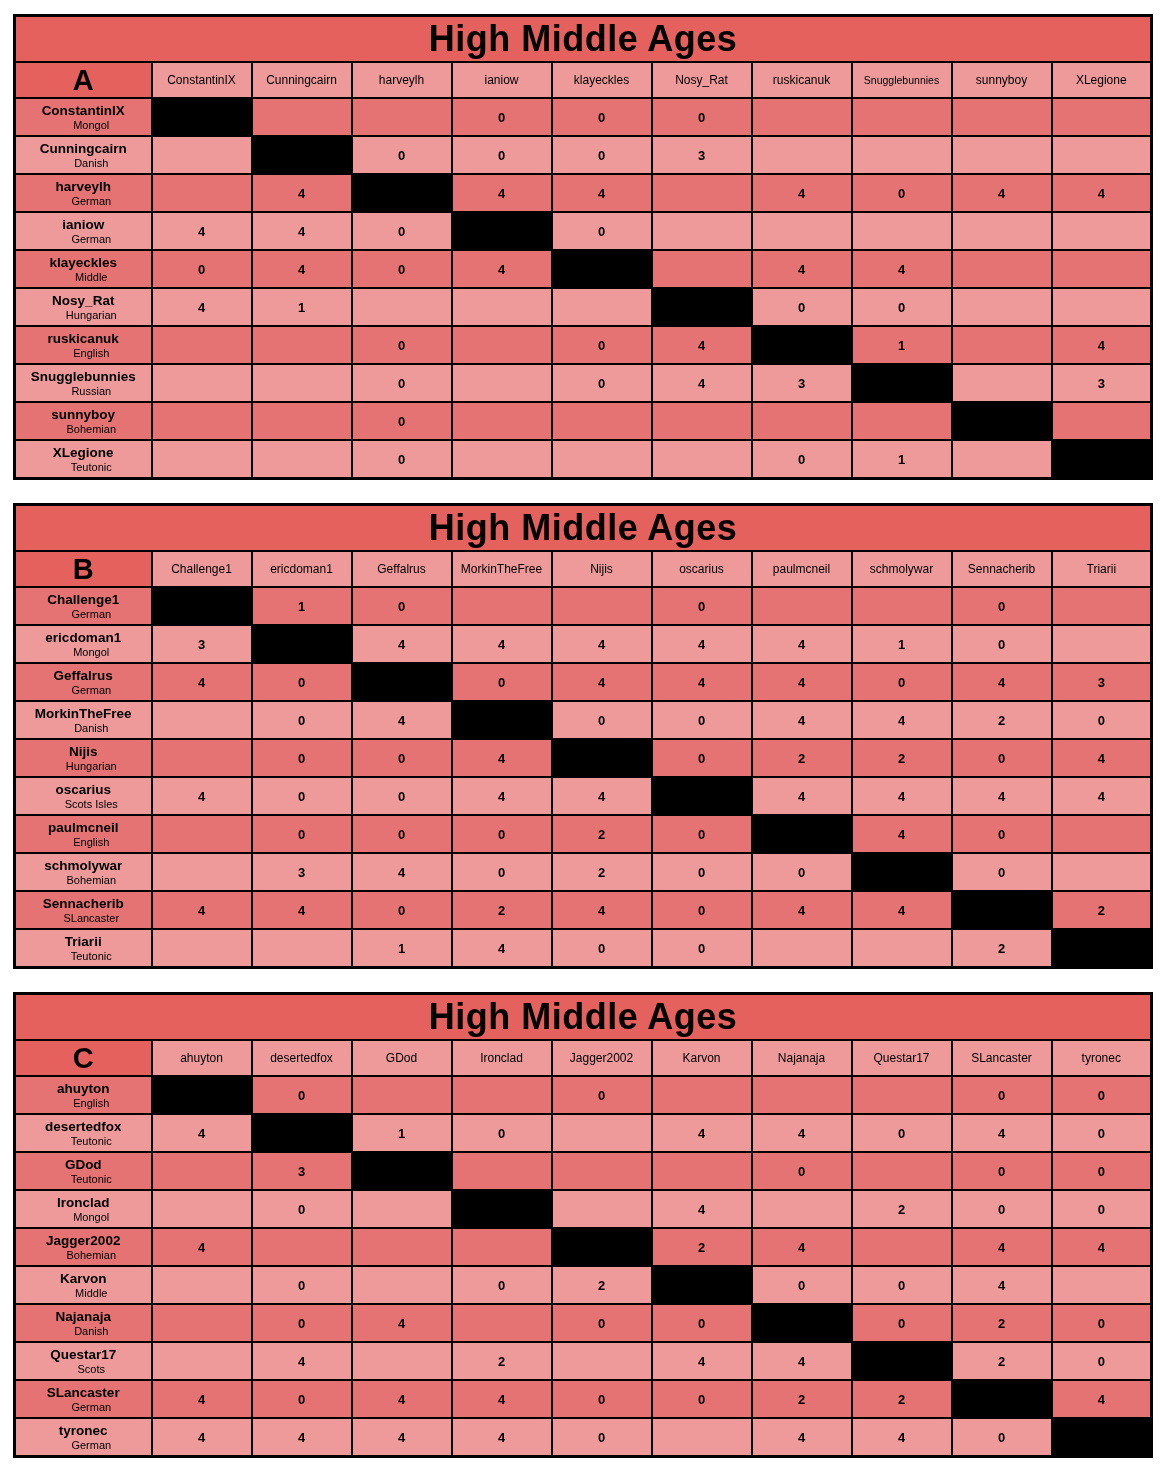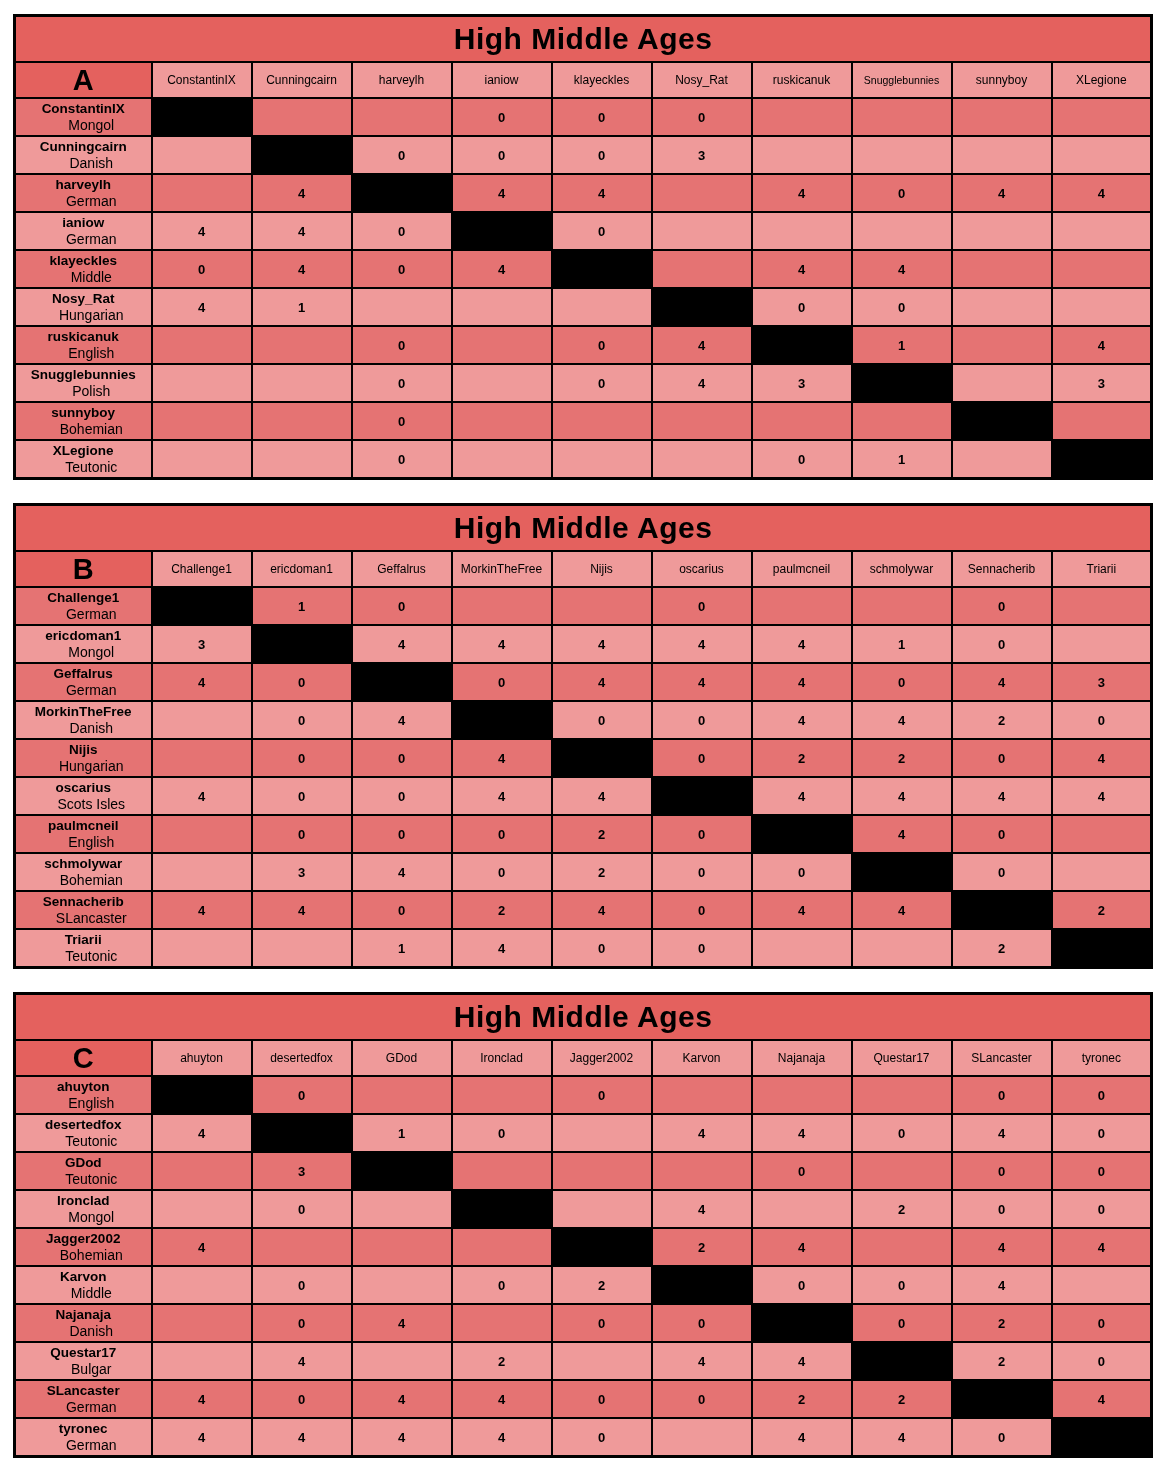--- a/index.html
+++ b/index.html
@@ -26,21 +26,21 @@
   table.group td {
     border: 2px solid var(--border, #000);
     text-align: center;
     vertical-align: middle;
     padding: 0;
     overflow: hidden;
   }
   td.title-cell {
     height: 44px;
     background: var(--strong, #e4615e);
-    font-size: 30px;
+    font-size: 36px;
     font-weight: bold;
     letter-spacing: 0.5px;
   }
   td.letter-cell {
     background: var(--strong, #e4615e);
     font-size: 29px;
     font-weight: bold;
   }
   td.colhead {
     height: 34px;
@@ -51,21 +51,21 @@
   td.colhead.small { font-size: 10.5px; }
   tr.dark td.data-cell, tr.dark td.rowhead { background: var(--rowdark, #e57373); }
   tr.light td.data-cell, tr.light td.rowhead { background: var(--rowlight, #ef9a9a); }
   td.rowhead { height: 36px; }
   td.rowhead .pname {
     font-size: 13.5px;
     font-weight: bold;
     line-height: 1.2;
   }
   td.rowhead .civ {
-    font-size: 14px;
+    font-size: 11px;
     font-weight: normal;
     line-height: 1.15;
     padding-left: 16px;
   }
   td.data-cell {
     font-size: 13px;
     font-weight: bold;
     height: 36px;
   }
   td.diag { background: var(--diag, #000) !important; }
@@ -213,21 +213,21 @@
           <td class="data-cell">0</td>
           <td class="data-cell">4</td>
           <td class="data-cell diag"></td>
           <td class="data-cell">1</td>
           <td class="data-cell"></td>
           <td class="data-cell">4</td>
         </tr>
         <tr class="light">
           <td class="rowhead">
             <div class="pname">Snugglebunnies</div>
-            <div class="civ">Polish</div>
+            <div class="civ">Russian</div>
           </td>
           <td class="data-cell"></td>
           <td class="data-cell"></td>
           <td class="data-cell">0</td>
           <td class="data-cell"></td>
           <td class="data-cell">0</td>
           <td class="data-cell">4</td>
           <td class="data-cell">3</td>
           <td class="data-cell diag"></td>
           <td class="data-cell"></td>
@@ -599,21 +599,21 @@
           <td class="data-cell">0</td>
           <td class="data-cell">0</td>
           <td class="data-cell diag"></td>
           <td class="data-cell">0</td>
           <td class="data-cell">2</td>
           <td class="data-cell">0</td>
         </tr>
         <tr class="light">
           <td class="rowhead">
             <div class="pname">Questar17</div>
-            <div class="civ">Bulgar</div>
+            <div class="civ">Scots</div>
           </td>
           <td class="data-cell"></td>
           <td class="data-cell">4</td>
           <td class="data-cell"></td>
           <td class="data-cell">2</td>
           <td class="data-cell"></td>
           <td class="data-cell">4</td>
           <td class="data-cell">4</td>
           <td class="data-cell diag"></td>
           <td class="data-cell">2</td>

